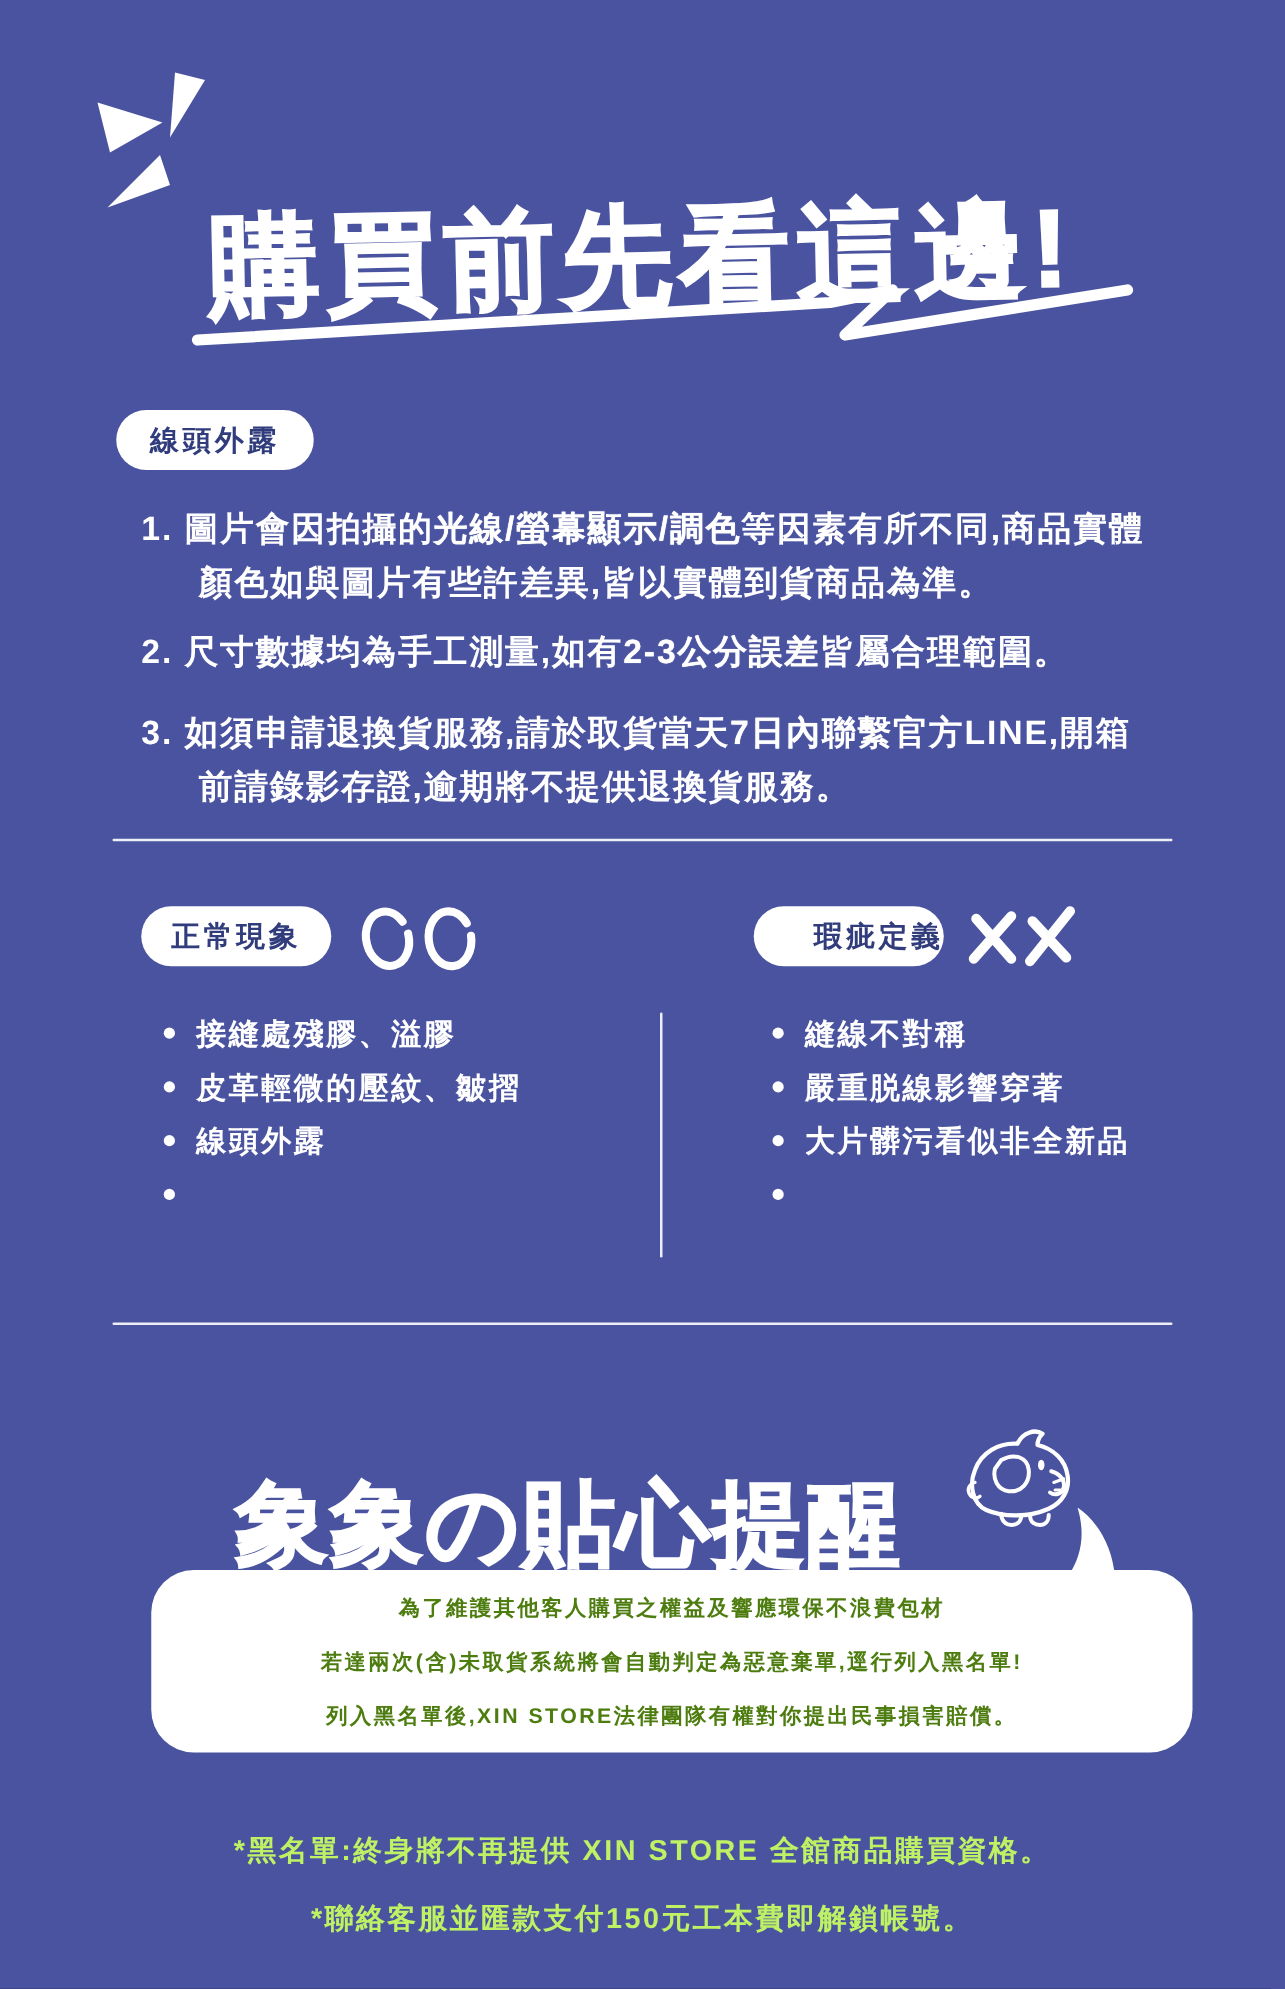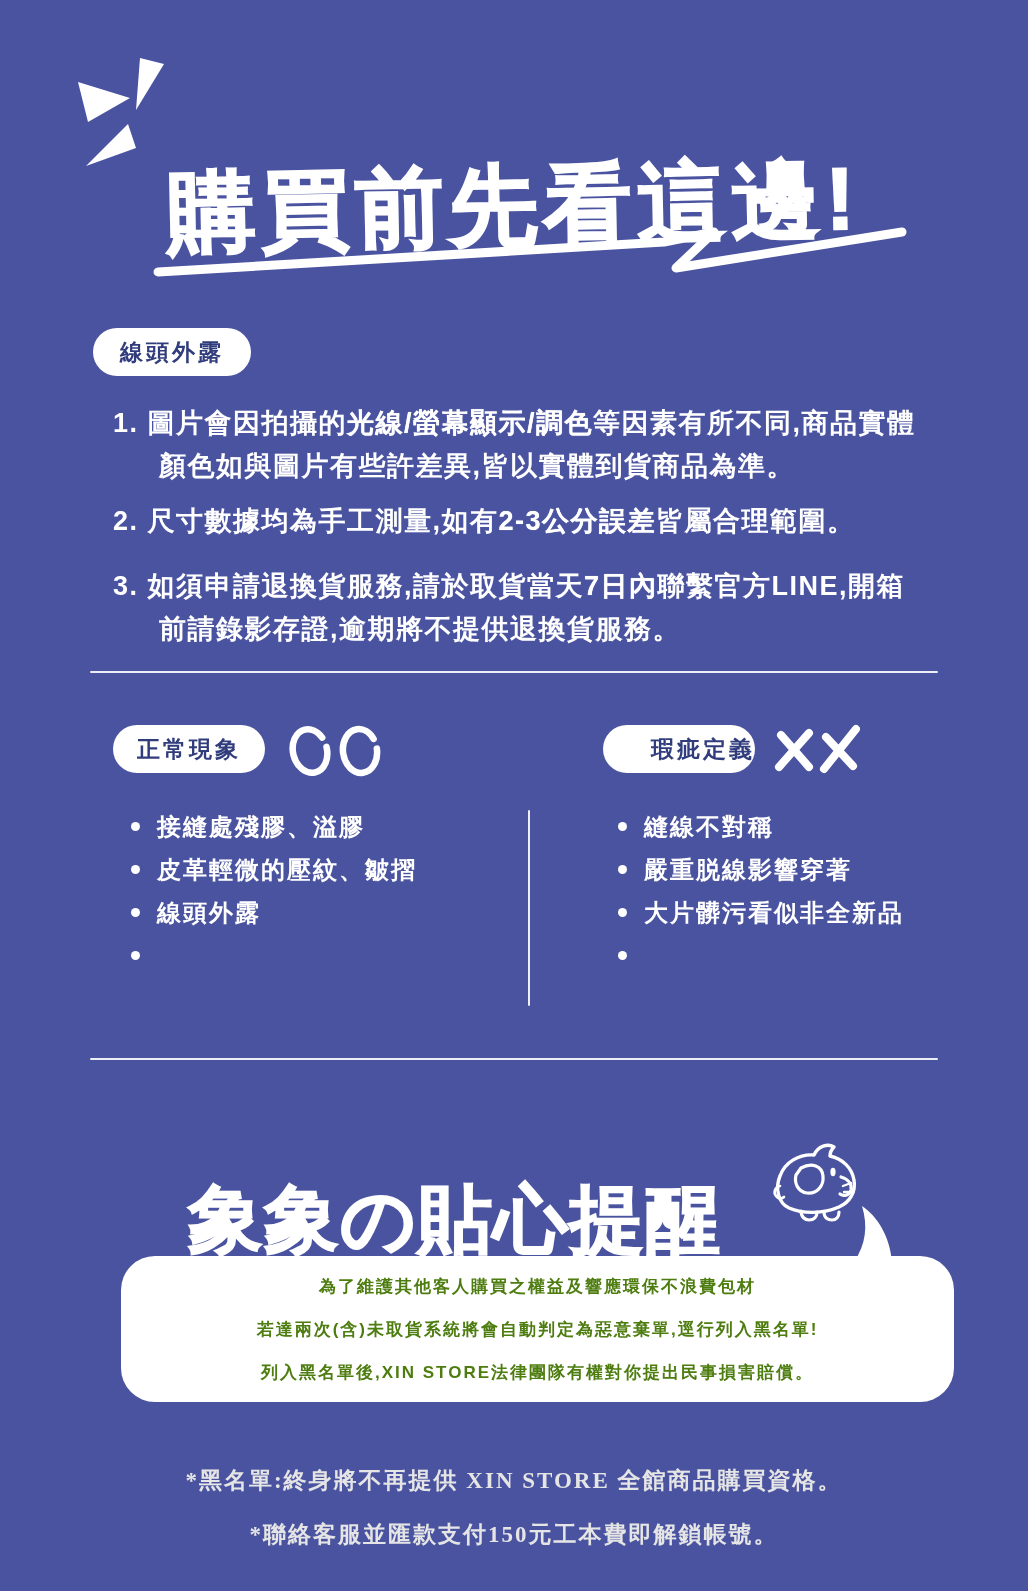--- a/index.html
+++ b/index.html
@@ -71,21 +71,21 @@
     display:flex;flex-direction:column;align-items:center;justify-content:center;
     color:#4d7c0f;font-size:17px;line-height:43px;letter-spacing:2px;font-weight:700;
     text-align:center;
     margin-left:21px;
   }
   .notice-box p{margin:0;white-space:nowrap;}
   .notice-box .l1{font-weight:900;}
   
   .footnote{
     position:absolute;left:0;width:100%;text-align:center;
-    font-size:23px;letter-spacing:2px;font-weight:600;color:#e5e5e5;white-space:nowrap;font-family:Liberation Serif, serif;
+    font-size:23px;letter-spacing:2px;font-weight:600;color:#bef264;white-space:nowrap;
   }
   .fn-1{top:1442px;}
   .fn-2{top:1496px;}
 </style>
 </head>
 <body>
 
 <div class="page">
 
   <svg class="sparkle" viewBox="0 0 112 114" aria-hidden="true">

